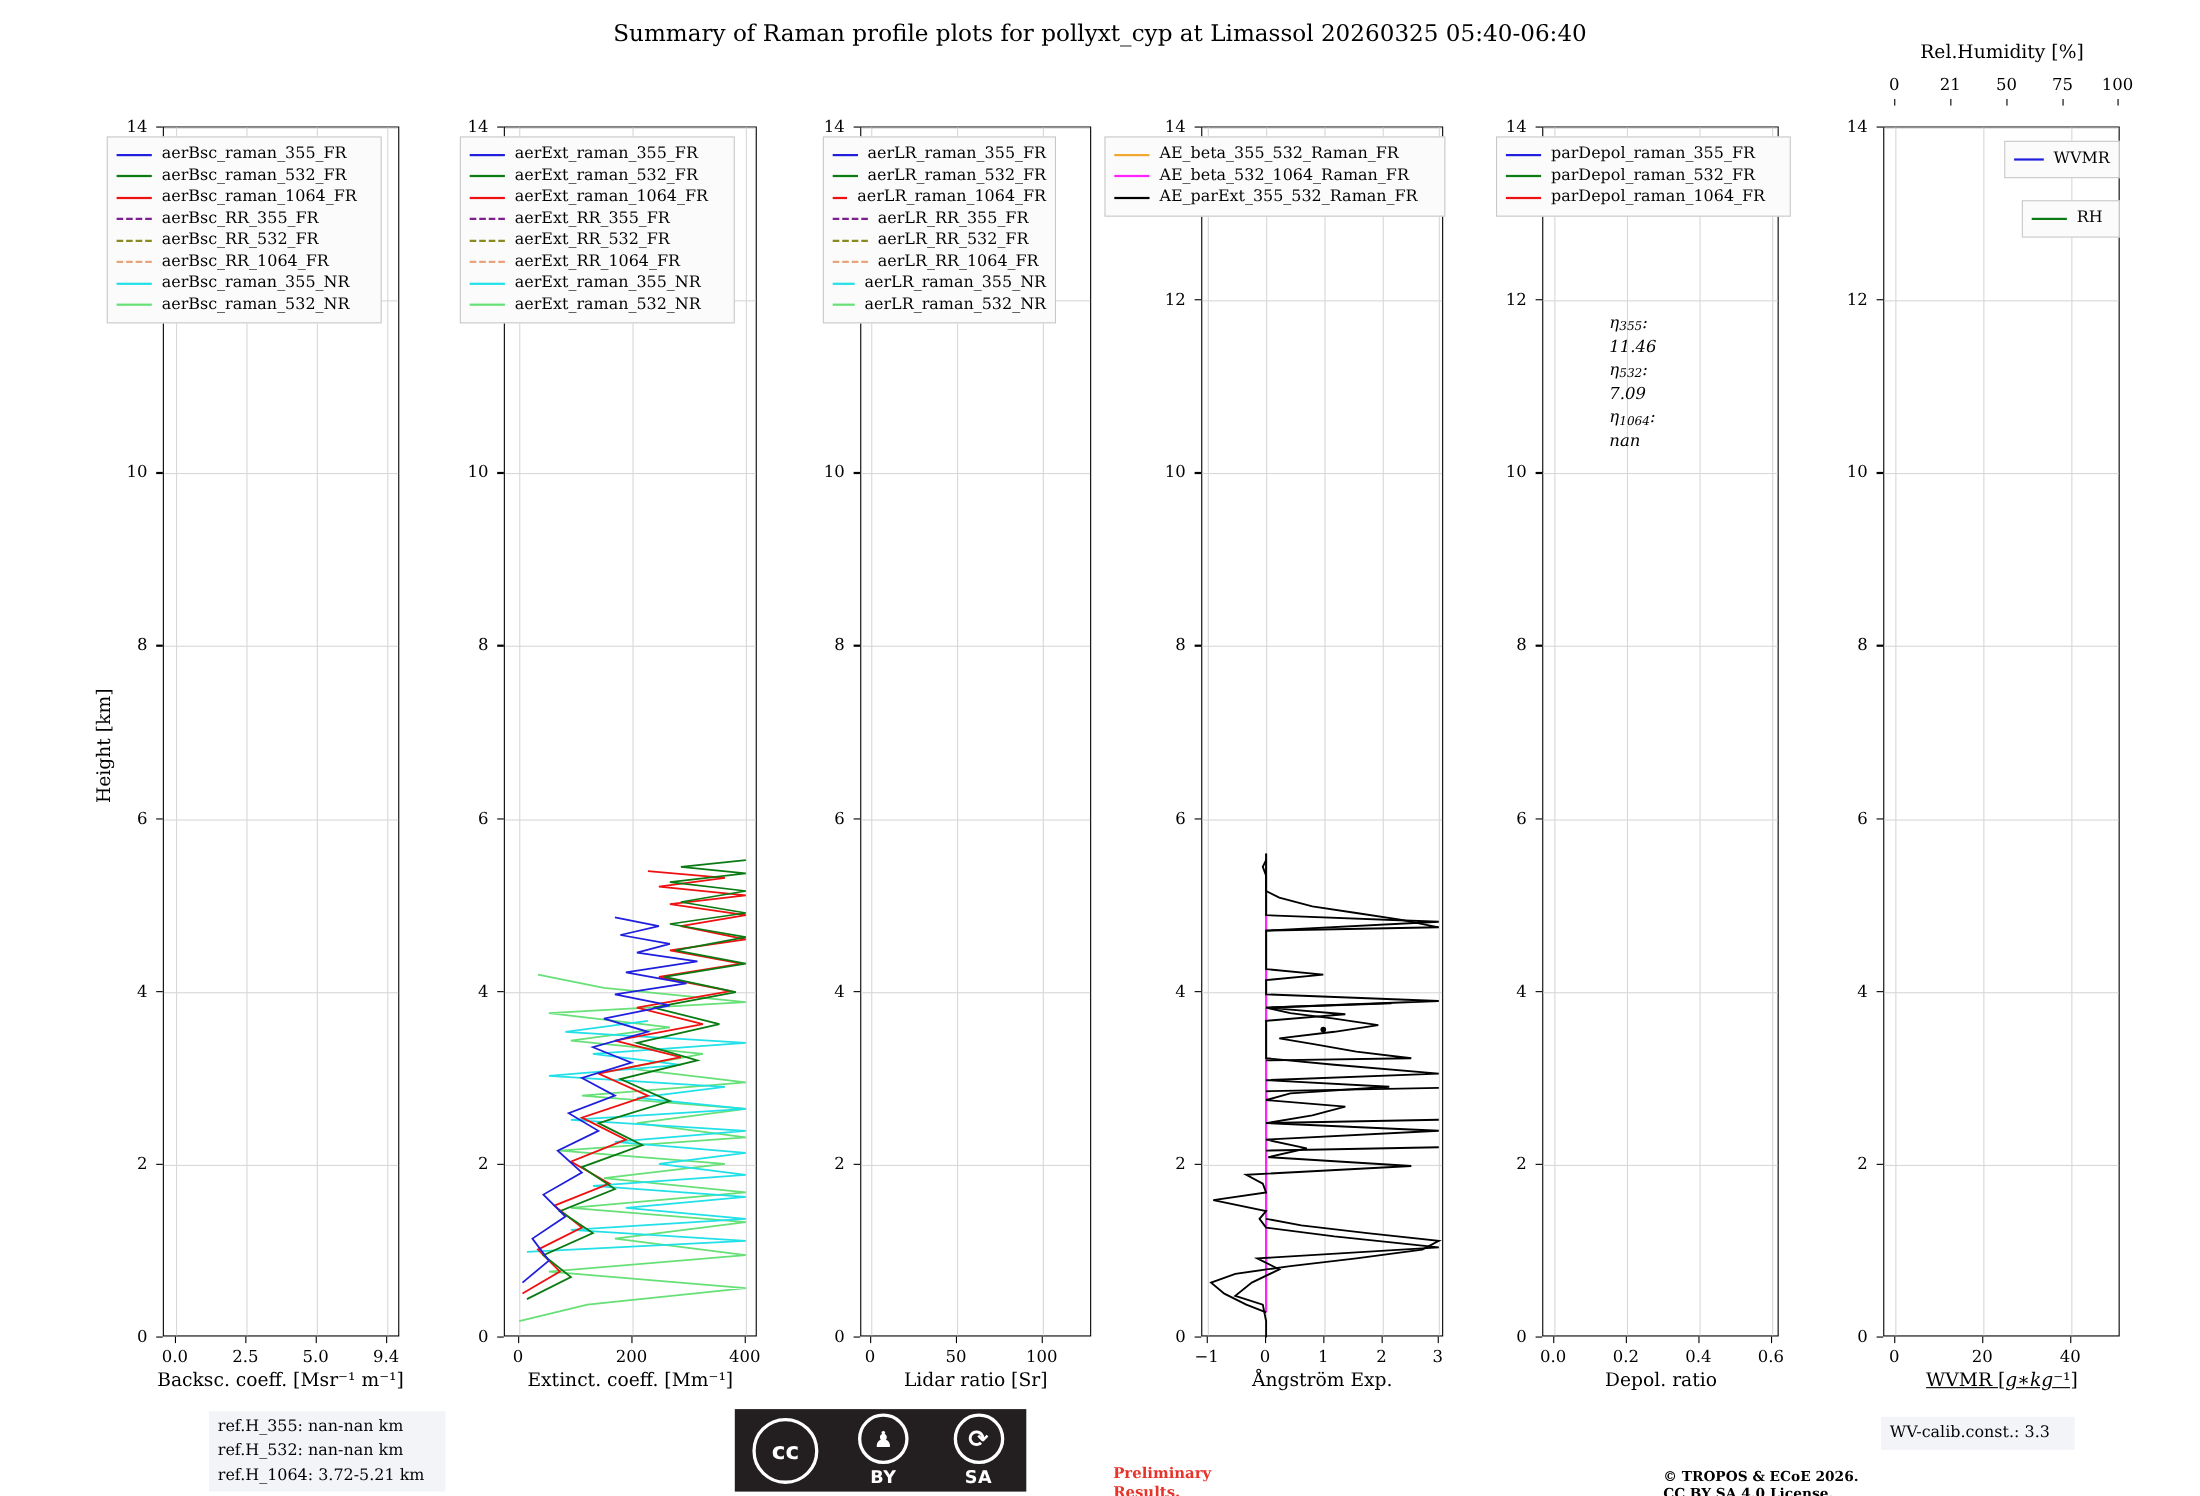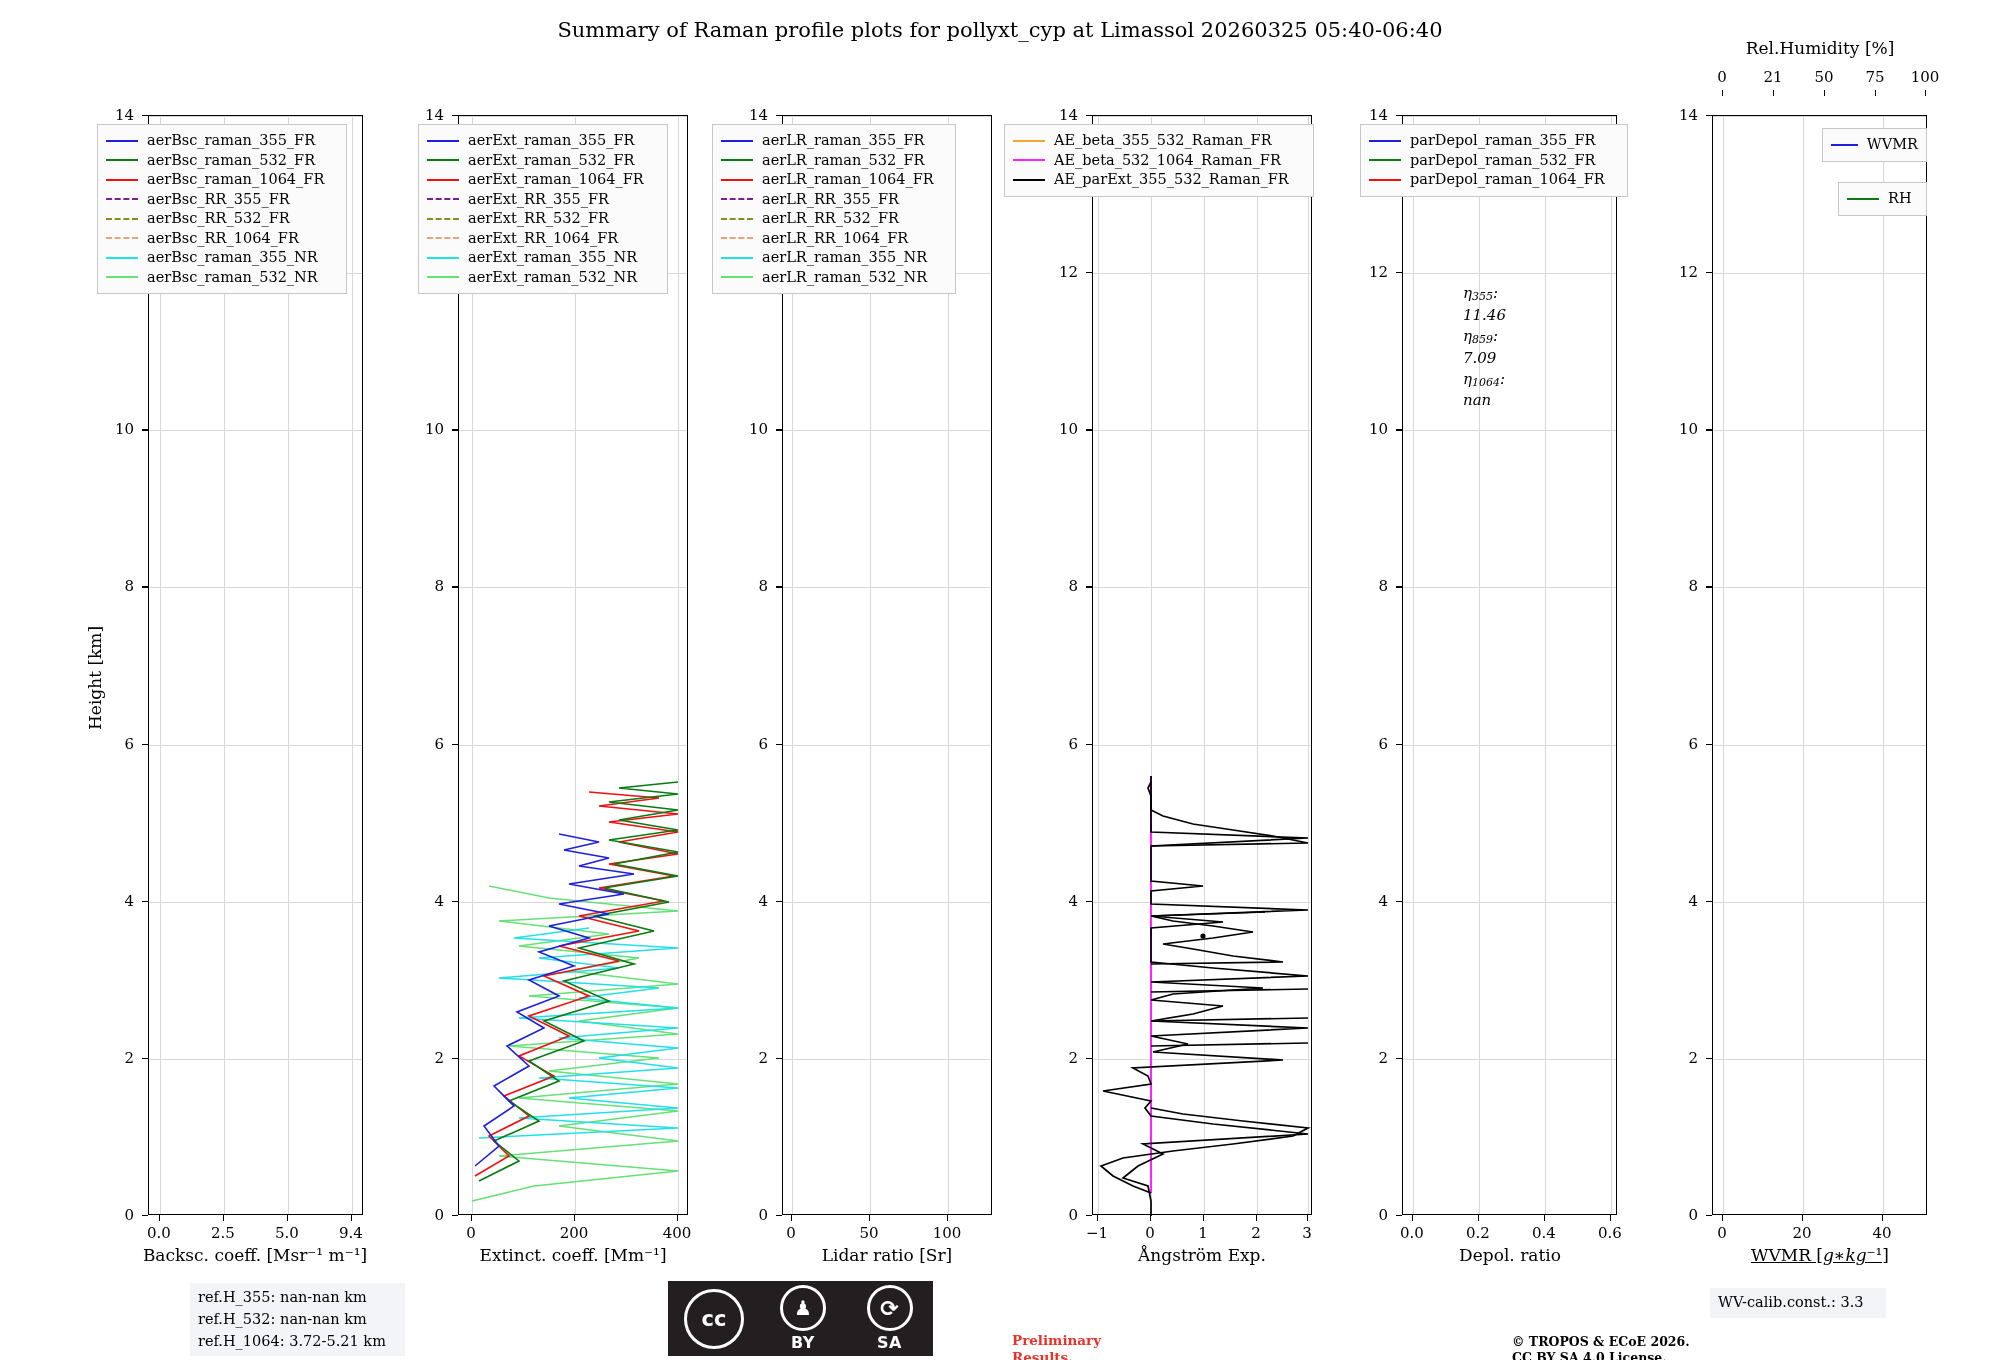--- a/index.html
+++ b/index.html
@@ -267,21 +267,21 @@
 
   <div class="tickmark-x" style="left:791px; top:1215px;"></div>
   <div class="tickmark-x" style="left:869px; top:1215px;"></div>
   <div class="tickmark-x" style="left:947px; top:1215px;"></div>
   <div class="xtick-label" style="left:791px; top:1224px; width:60px;">0</div>
   <div class="xtick-label" style="left:869px; top:1224px; width:60px;">50</div>
   <div class="xtick-label" style="left:947px; top:1224px; width:60px;">100</div>
 
   <div class="xlabel" style="left:742px; top:1245px; width:290px;">Lidar ratio [Sr]</div>
 
-  <div class="legend" style="left:712px; top:124px; width:244px;text-align:right;">
+  <div class="legend" style="left:748px; top:124px; width:212px;text-align:right;">
     <div class="row">
         <span class="swatch" style="border-top-color:#1f1fdd;"></span>
         <span class="lbl">aerLR_raman_355_FR</span>
       </div>
     <div class="row">
         <span class="swatch" style="border-top-color:#0a7a12;"></span>
         <span class="lbl">aerLR_raman_532_FR</span>
       </div>
     <div class="row">
         <span class="swatch" style="border-top-color:#ee1111;"></span>
@@ -443,21 +443,21 @@
       </div>
     <div class="row">
         <span class="swatch" style="border-top-color:#ee1111;"></span>
         <span class="lbl">parDepol_raman_1064_FR</span>
       </div>
   </div>
 
   <div class="annot" style="left:1463px; top:283px;font-style:italic;">
     <div><span>η<span class="sub">355</span>:</span>
          <span>11.46</span></div>
-    <div><span>η<span class="sub">859</span>:</span>
+    <div><span>η<span class="sub">532</span>:</span>
          <span>7.09</span></div>
     <div><span>η<span class="sub">1064</span>:</span>
          <span>nan</span></div>
   </div>
 </div>
 
 <div class="panel">
   <div class="plotbox" style="left:1712px; top:115px; width:215px; height:1100px;">
     <div class="grid-h" style="top:0px;"></div>
     <div class="grid-h" style="top:157.1px;"></div>

